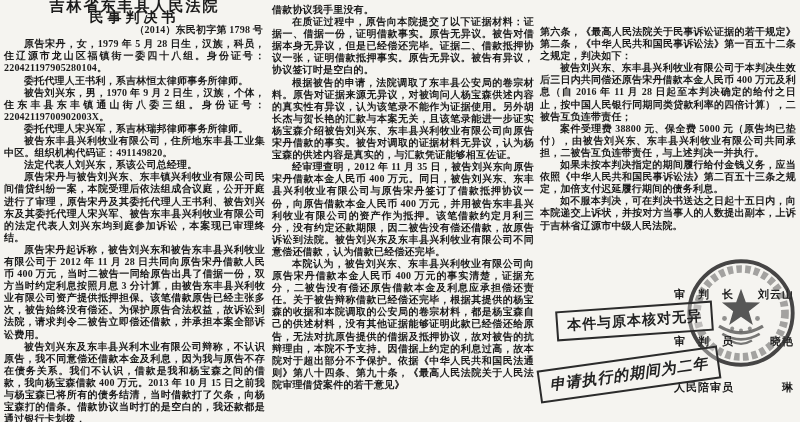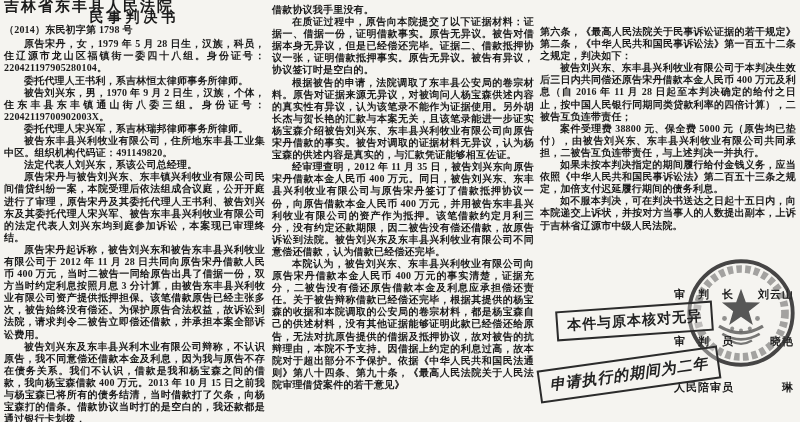--- a/index.html
+++ b/index.html
@@ -9,23 +9,23 @@
     background:#f5f4f0;
     font-family:"Liberation Serif","DejaVu Serif",serif;
     color:#1b1b1b;
   }
   .col{position:absolute;top:0;text-align:justify;font-size:10px;line-height:12.1px;font-weight:600;letter-spacing:.2px;}
   .col1{left:4px;width:261px;}
   .col2{left:272px;width:262px;padding-top:4px;}
   .col3{left:540px;width:256px;padding-top:26px;}
   .col p{margin:0;text-indent:2em;}
   .col p.noindent{text-indent:0;}
-  .court-title{font-size:15px;font-weight:700;margin:4px 0 6px;letter-spacing:2px;text-indent:0 !important;}
+  .court-title{font-size:15px;font-weight:700;text-align:center;margin:4px 0 6px;letter-spacing:2px;text-indent:0 !important;}
   .doc-title{font-size:14px;font-weight:700;text-align:center;margin:0 0 9px;letter-spacing:4px;text-indent:0 !important;}
-  .case-no{text-align:left;text-indent:0 !important;margin:0 2px 2px 0 !important;font-size:10px;}
+  .case-no{text-align:right;text-indent:0 !important;margin:0 2px 2px 0 !important;font-size:10px;}
   .signature{
     position:absolute;right:6px;top:256px;text-align:right;
     font-size:11px;line-height:15.5px;font-weight:700;letter-spacing:1px;white-space:pre;
   }
   .seal{position:absolute;left:686px;top:258px;width:110px;height:110px;opacity:.88;}
   .stamp{
     position:absolute;border:2px solid #2b2b2b;color:#222;
     font-weight:700;white-space:nowrap;background:rgba(245,244,240,.35);
   }
   .stamp-verify{

